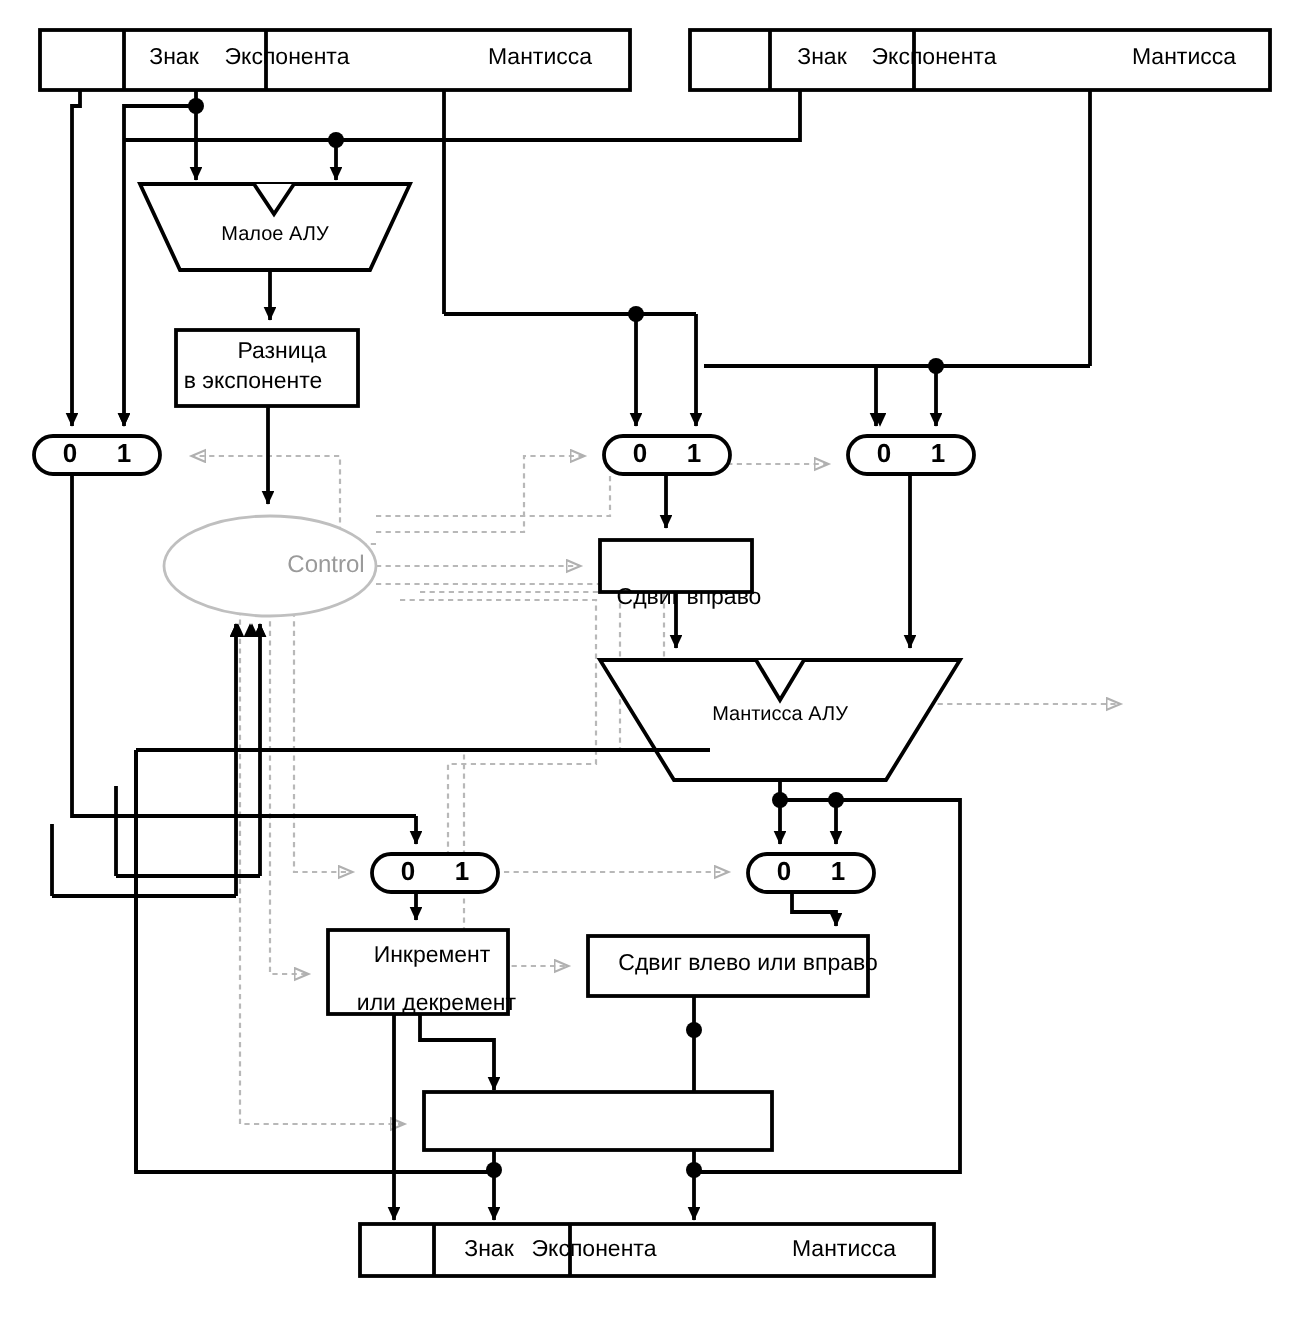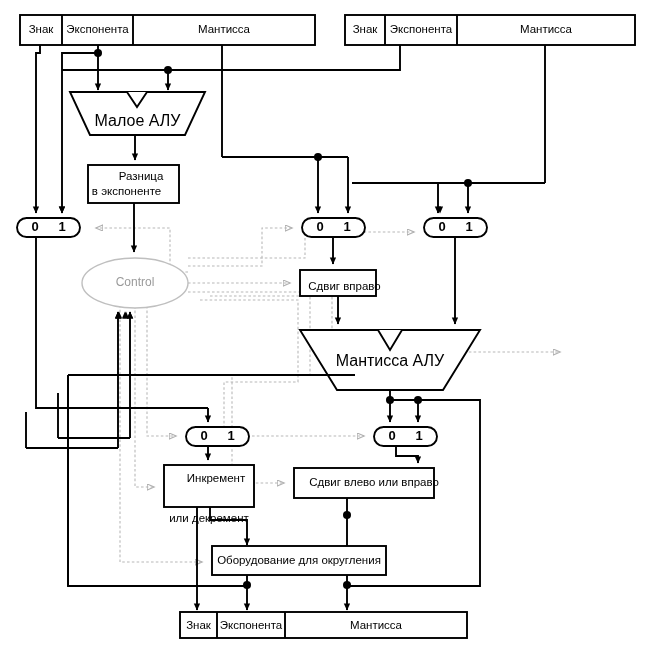--- a/index.html
+++ b/index.html
@@ -13,25 +13,25 @@
   #svg{position:absolute;left:0;top:0;width:649px;height:663px;}
   .lbl{
     position:absolute;
     font-family:"Liberation Sans","DejaVu Sans",sans-serif;
     color:#000;
     text-align:center;
     line-height:1.15;
     white-space:nowrap;
     pointer-events:none;
   }
-  .lbl.ctrl{color:#9a9a9a;}
-  .fld{font-size:11.5px;}
+  .lbl.ctrl{color:#9a9a9a;padding-left:28px;}
+  .fld{font-size:11.5px;margin-left:46px;}
   .blk{font-size:11.5px;}
   .mux{font-size:13px;font-weight:bold;}
-  .alu{font-size:16px;text-align:center;}
+  .alu{font-size:10px;text-align:center;}
 </style>
 </head>
 <body>
 
 <div id="root">
 
   <svg id="svg" viewBox="0 0 649 663">
     <defs>
       <marker id="ah" markerWidth="9" markerHeight="9" refX="6.6" refY="3.2" orient="auto" markerUnits="userSpaceOnUse">
         <path d="M0,0 L7,3.2 L0,6.4 Z" fill="#000"></path>
@@ -246,34 +246,33 @@
 
   <div class="lbl mux" style="left:24px;top:220px;width:22px;">0</div>
   <div class="lbl mux" style="left:51px;top:220px;width:22px;">1</div>
 
   <div class="lbl mux" style="left:309px;top:220px;width:22px;">0</div>
   <div class="lbl mux" style="left:336px;top:220px;width:22px;">1</div>
 
   <div class="lbl mux" style="left:431px;top:220px;width:22px;">0</div>
   <div class="lbl mux" style="left:458px;top:220px;width:22px;">1</div>
 
-  <div class="lbl blk" style="left:300px;top:280px;width:89px;">Сдвиг вправо</div>
+  <div class="lbl blk" style="left:300px;top:293px;width:89px;">Сдвиг вправо</div>
 
   <div class="lbl alu" style="left:335px;top:352px;width:110px;">Мантисса АЛУ</div>
 
   <div class="lbl mux" style="left:193px;top:429px;width:22px;">0</div>
   <div class="lbl mux" style="left:220px;top:429px;width:22px;">1</div>
 
   <div class="lbl mux" style="left:381px;top:429px;width:22px;">0</div>
   <div class="lbl mux" style="left:408px;top:429px;width:22px;">1</div>
 
   <div class="lbl blk" style="left:164px;top:472px;width:104px;">Инкремент</div>
-  <div class="lbl blk" style="left:160px;top:512px;width:98px;">или декремент</div>
+  <div class="lbl blk" style="left:160px;top:496px;width:98px;text-align:right;">или декремент</div>
 
   <div class="lbl blk" style="left:294px;top:476px;width:160px;">Сдвиг влево или вправо</div>
 
-  <div class="lbl blk" style="left:212px;top:554px;width:174px;">Оборудование для округления</div>
 
   <div class="lbl fld" style="left:180px;top:619px;width:37px;">Знак</div>
   <div class="lbl fld" style="left:217px;top:619px;width:68px;">Экспонента</div>
   <div class="lbl fld" style="left:285px;top:619px;width:182px;">Мантисса</div>
 
 </div>
 
 </body></html>

